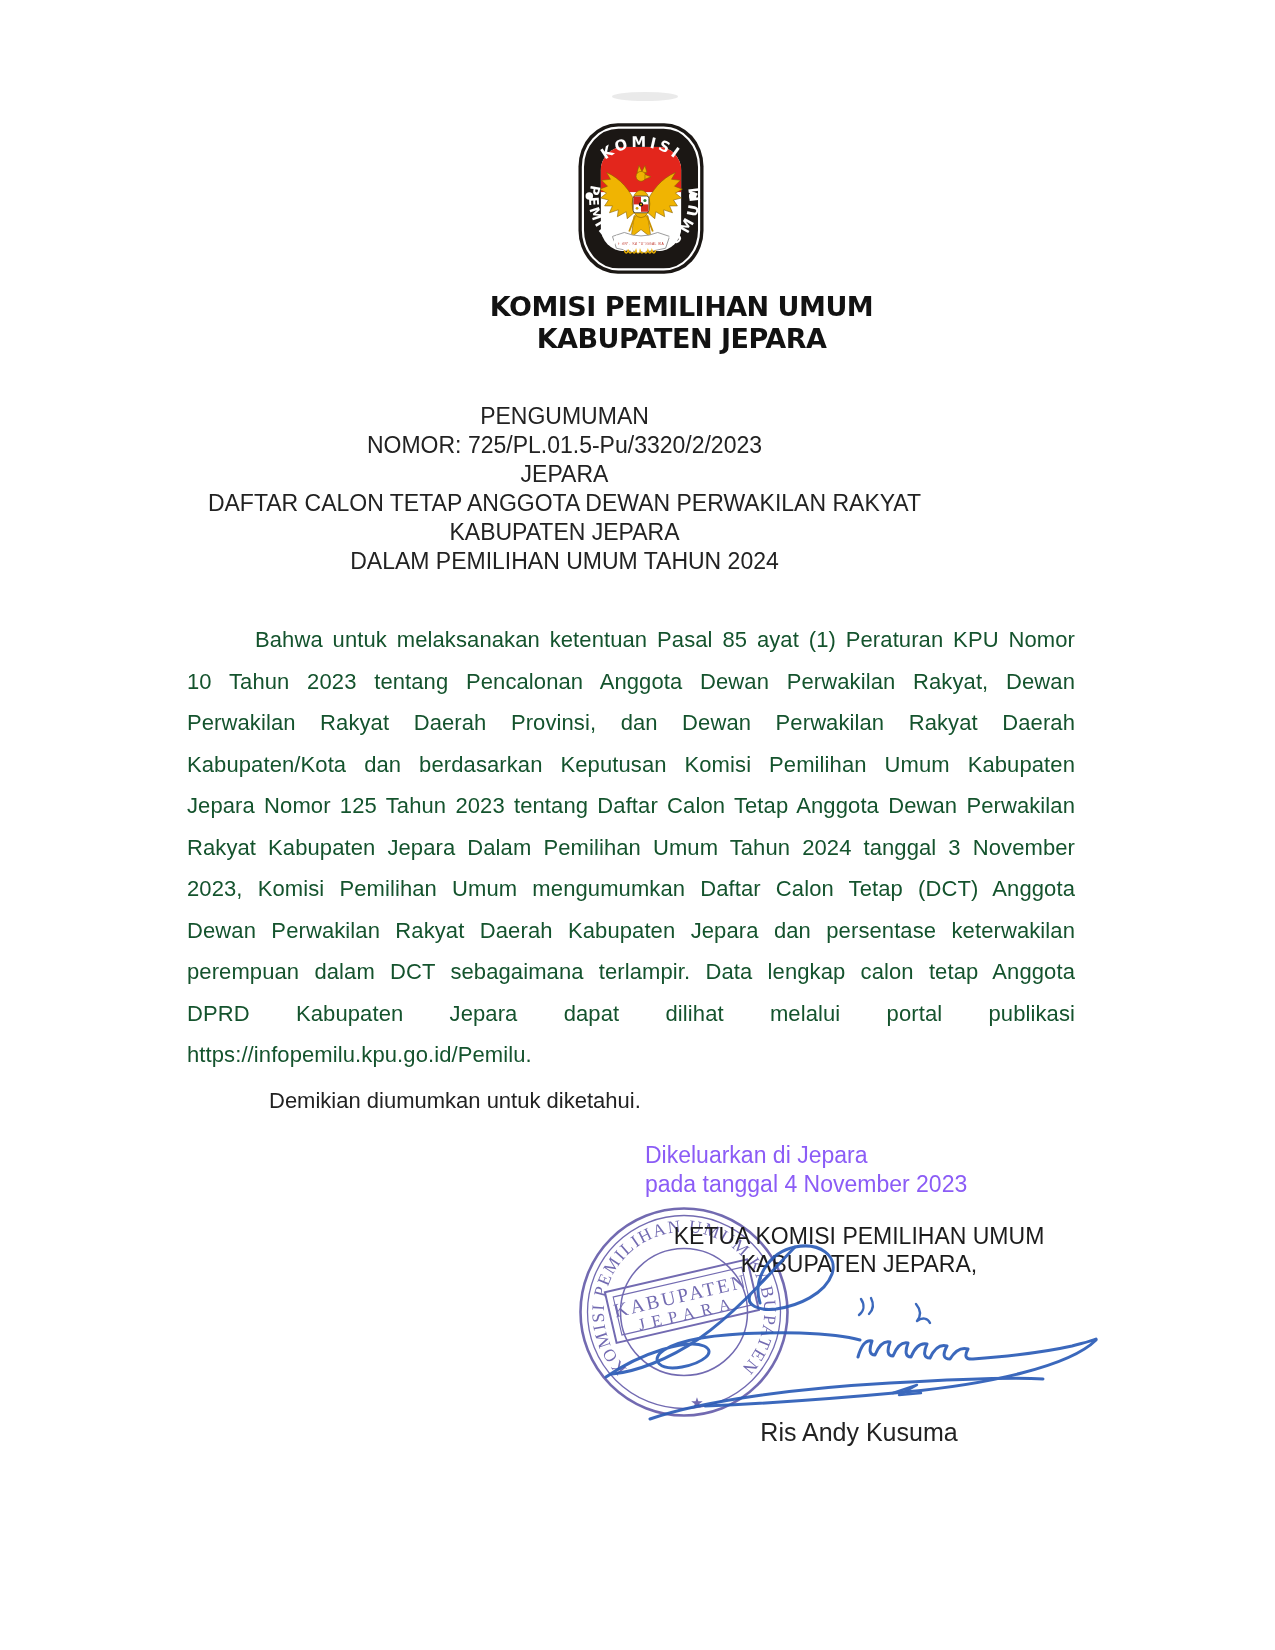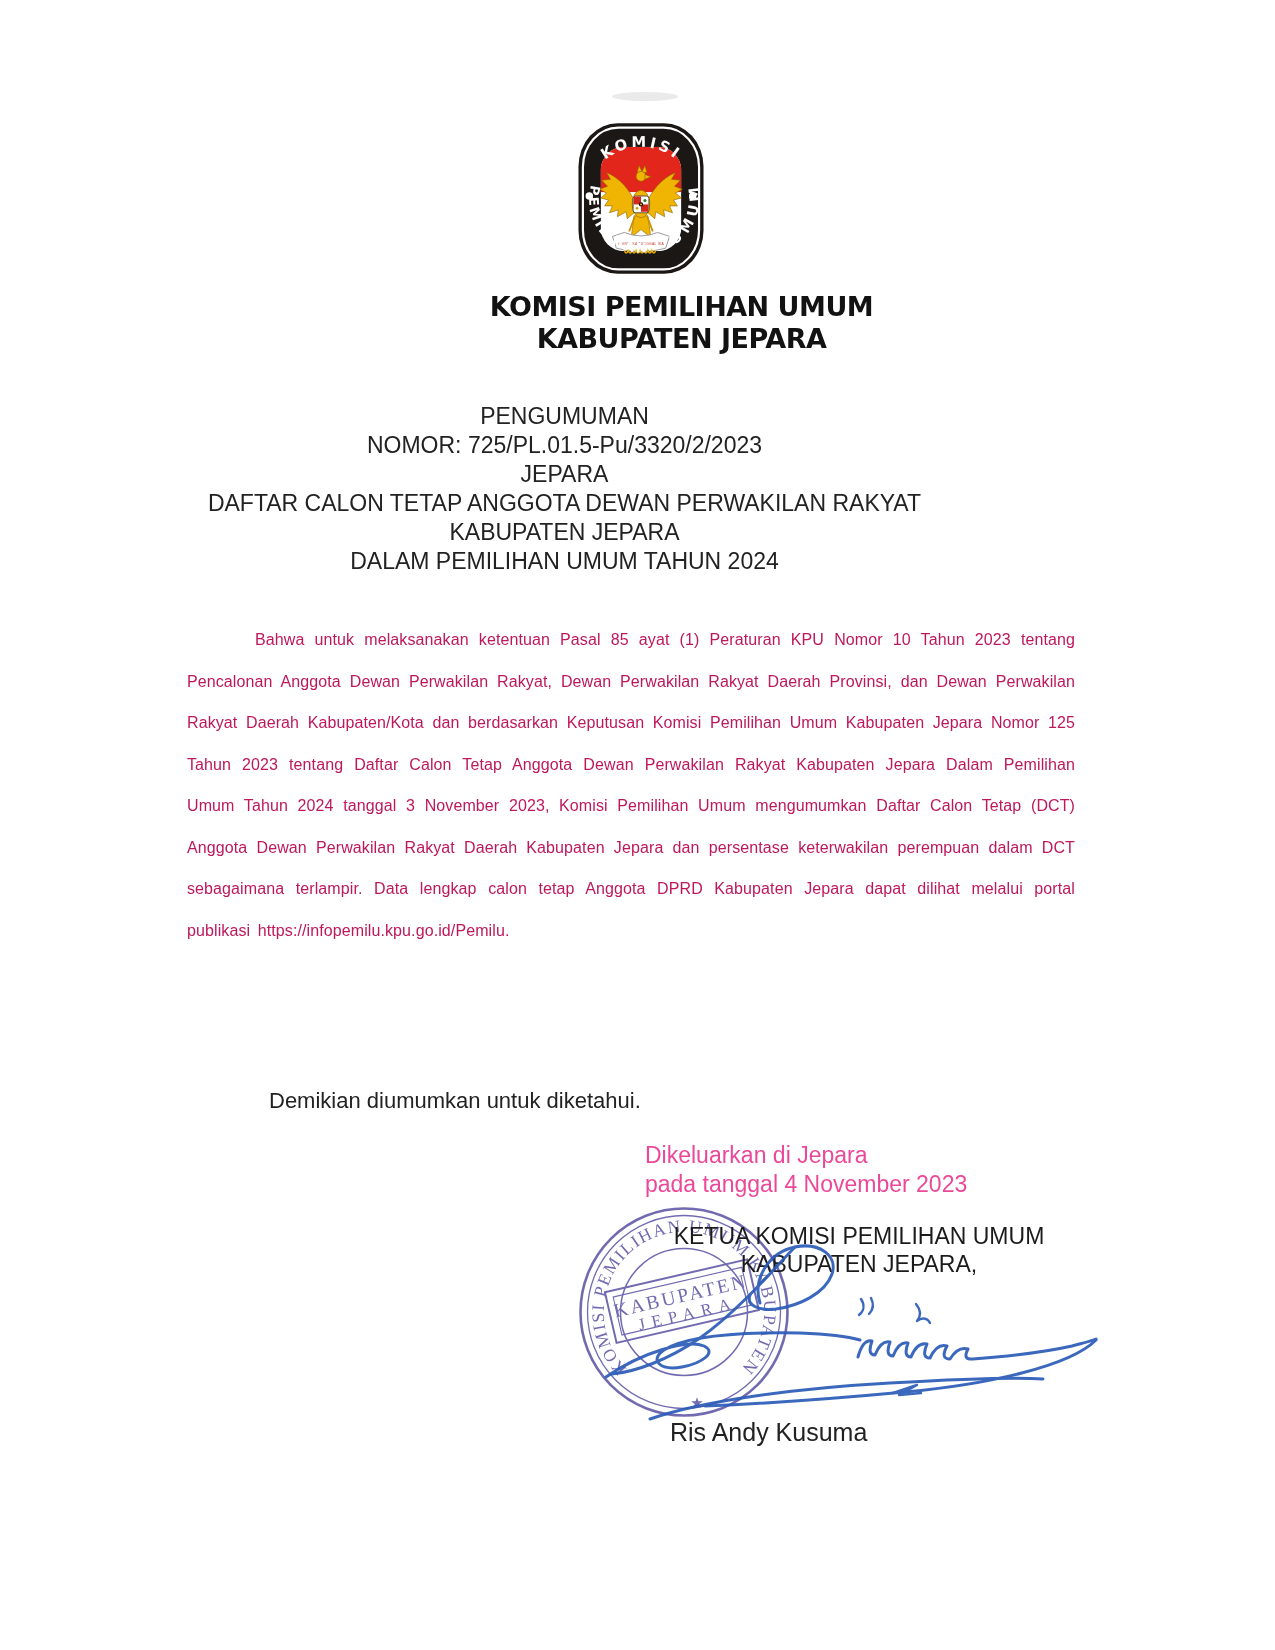--- a/index.html
+++ b/index.html
@@ -15,31 +15,31 @@
   .kpu-logo{left:577px;top:121px;width:128px;height:156px;}
   
   .org-header{left:0;top:291px;width:1275px;text-align:center;
     font-family:"DejaVu Sans",sans-serif;font-weight:bold;font-size:27px;
     line-height:32px;letter-spacing:-0.5px;color:#121212;margin-left:44px;}
   
   .announce{left:0;top:402px;width:1129px;text-align:center;
     font-size:23px;line-height:29px;color:#222;}
   
   .body-par{left:187px;top:619px;width:888px;margin:0;
-    font-size:16px;line-height:41.5px;text-align:justify;text-indent:68px;
-    word-spacing:3px;letter-spacing:0.1px;color:#be185d;}
+    font-size:22px;line-height:41.5px;text-align:justify;text-indent:68px;
+    word-spacing:3px;letter-spacing:0.1px;color:#14532d;}
   .closing-par{left:187px;top:1066px;width:888px;margin:14px;
     font-size:22px;line-height:41.5px;text-indent:68px;color:#222;}
   
   .issuance{left:645px;top:1141px;width:420px;
-    font-size:23px;line-height:28.5px;color:#ec4899;}
+    font-size:23px;line-height:28.5px;color:#8b5cf6;}
   
   .signatory{left:670px;top:1222px;width:378px;text-align:center;
     font-size:23px;line-height:28px;color:#1b1b1b;z-index:3;}
-  .sig-name{left:670px;top:1418px;width:378px;text-align:left;
+  .sig-name{left:670px;top:1418px;width:378px;text-align:center;
     font-size:25px;color:#222;z-index:4;}
   .stamp-svg{left:576px;top:1204px;width:216px;height:216px;z-index:2;opacity:.85;}
   .stamp-serif{font-family:"Liberation Serif",serif;}
   .signature-svg{left:585px;top:1230px;width:530px;height:200px;z-index:5;}
   .logo-band-font{font-family:"DejaVu Sans",sans-serif;font-weight:bold;}
 </style>
 </head>
 <body>
 
 <div class="page">

